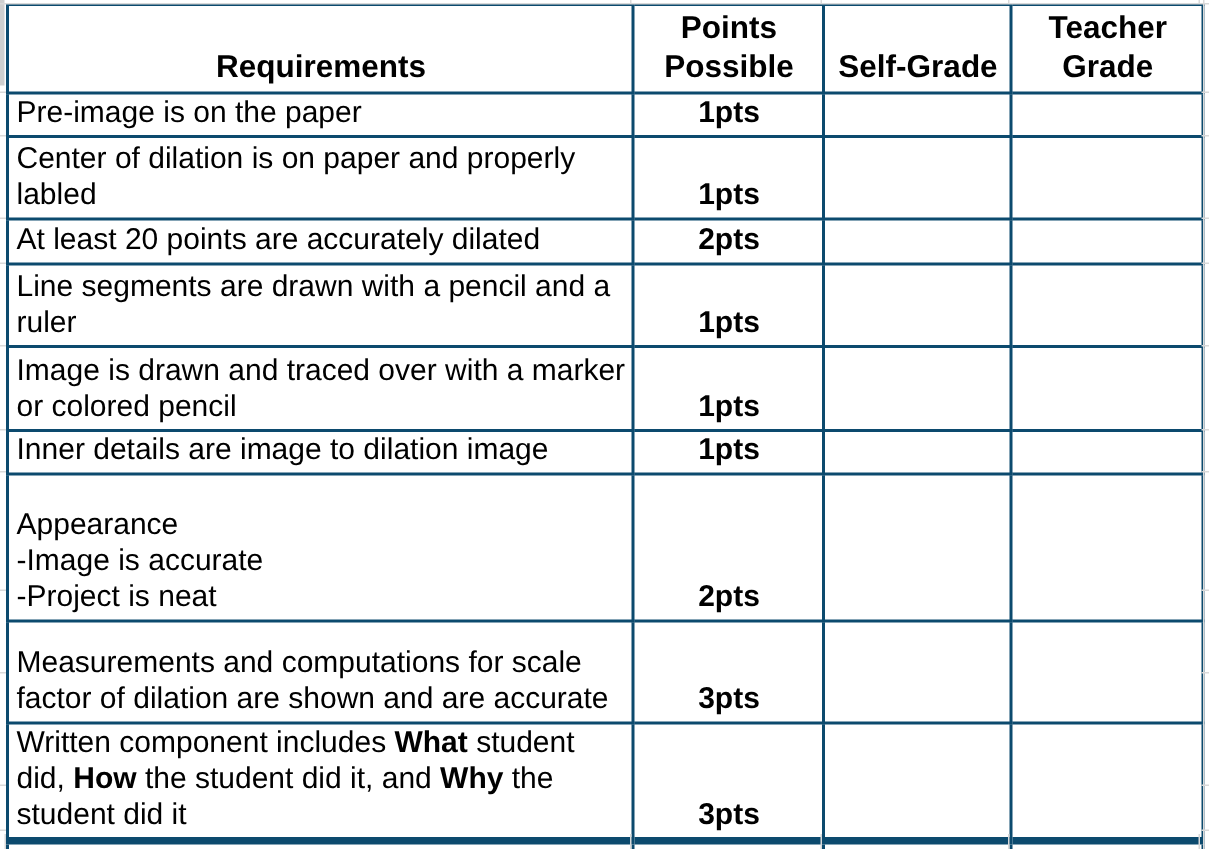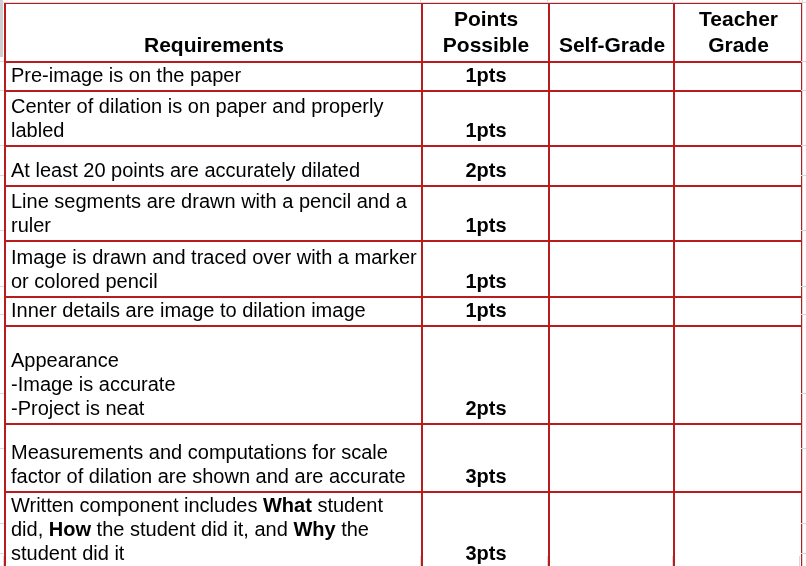--- a/index.html
+++ b/index.html
@@ -6,21 +6,21 @@
   .canvas {
     position:relative; width:806px; height:566px;
     background:#ffffff; overflow:hidden;
     font-family:"Liberation Sans", sans-serif; color:#000000;
   }
   table.rubric {
     position:absolute; left:4px; top:2px; width:797px;
     border-collapse:collapse; table-layout:fixed;
   }
   table.rubric th, table.rubric td {
-    border:2px solid #b91c1c;
+    border:2px solid #0c4a6e;
     vertical-align:bottom;
     overflow:hidden;
     padding:0 4px 3px 5px;
   }
   table.rubric th {
     font-size:21px; line-height:26px; font-weight:bold;
     text-align:center; padding-bottom:3px;
   }
   table.rubric td {
     font-size:20px; line-height:24px;
@@ -57,21 +57,21 @@
           <td class="pts">1pts</td>
           <td class="grade"></td>
           <td class="grade"></td>
         </tr>
         <tr style="height: 55px;">
           <td class="req">Center of dilation is on paper and properly labled</td>
           <td class="pts">1pts</td>
           <td class="grade"></td>
           <td class="grade"></td>
         </tr>
-        <tr style="height: 40px;">
+        <tr style="height: 30px;">
           <td class="req">At least 20 points are accurately dilated</td>
           <td class="pts">2pts</td>
           <td class="grade"></td>
           <td class="grade"></td>
         </tr>
         <tr style="height: 55px;">
           <td class="req">Line segments are drawn with a pencil and a ruler</td>
           <td class="pts">1pts</td>
           <td class="grade"></td>
           <td class="grade"></td>

